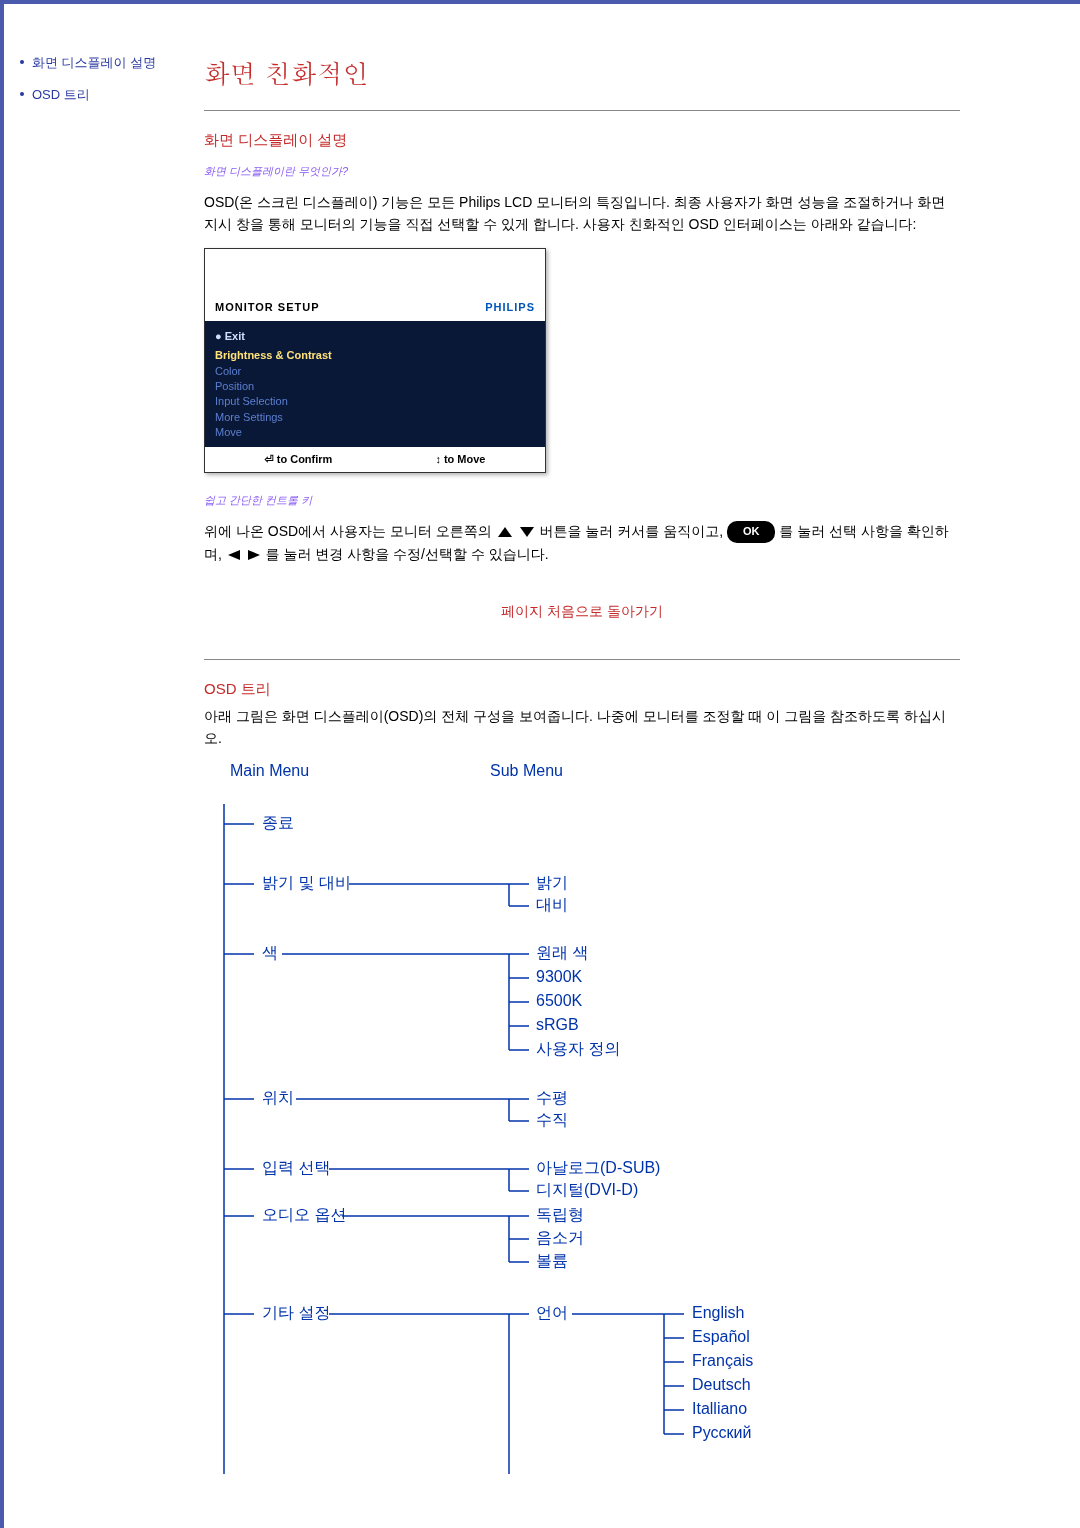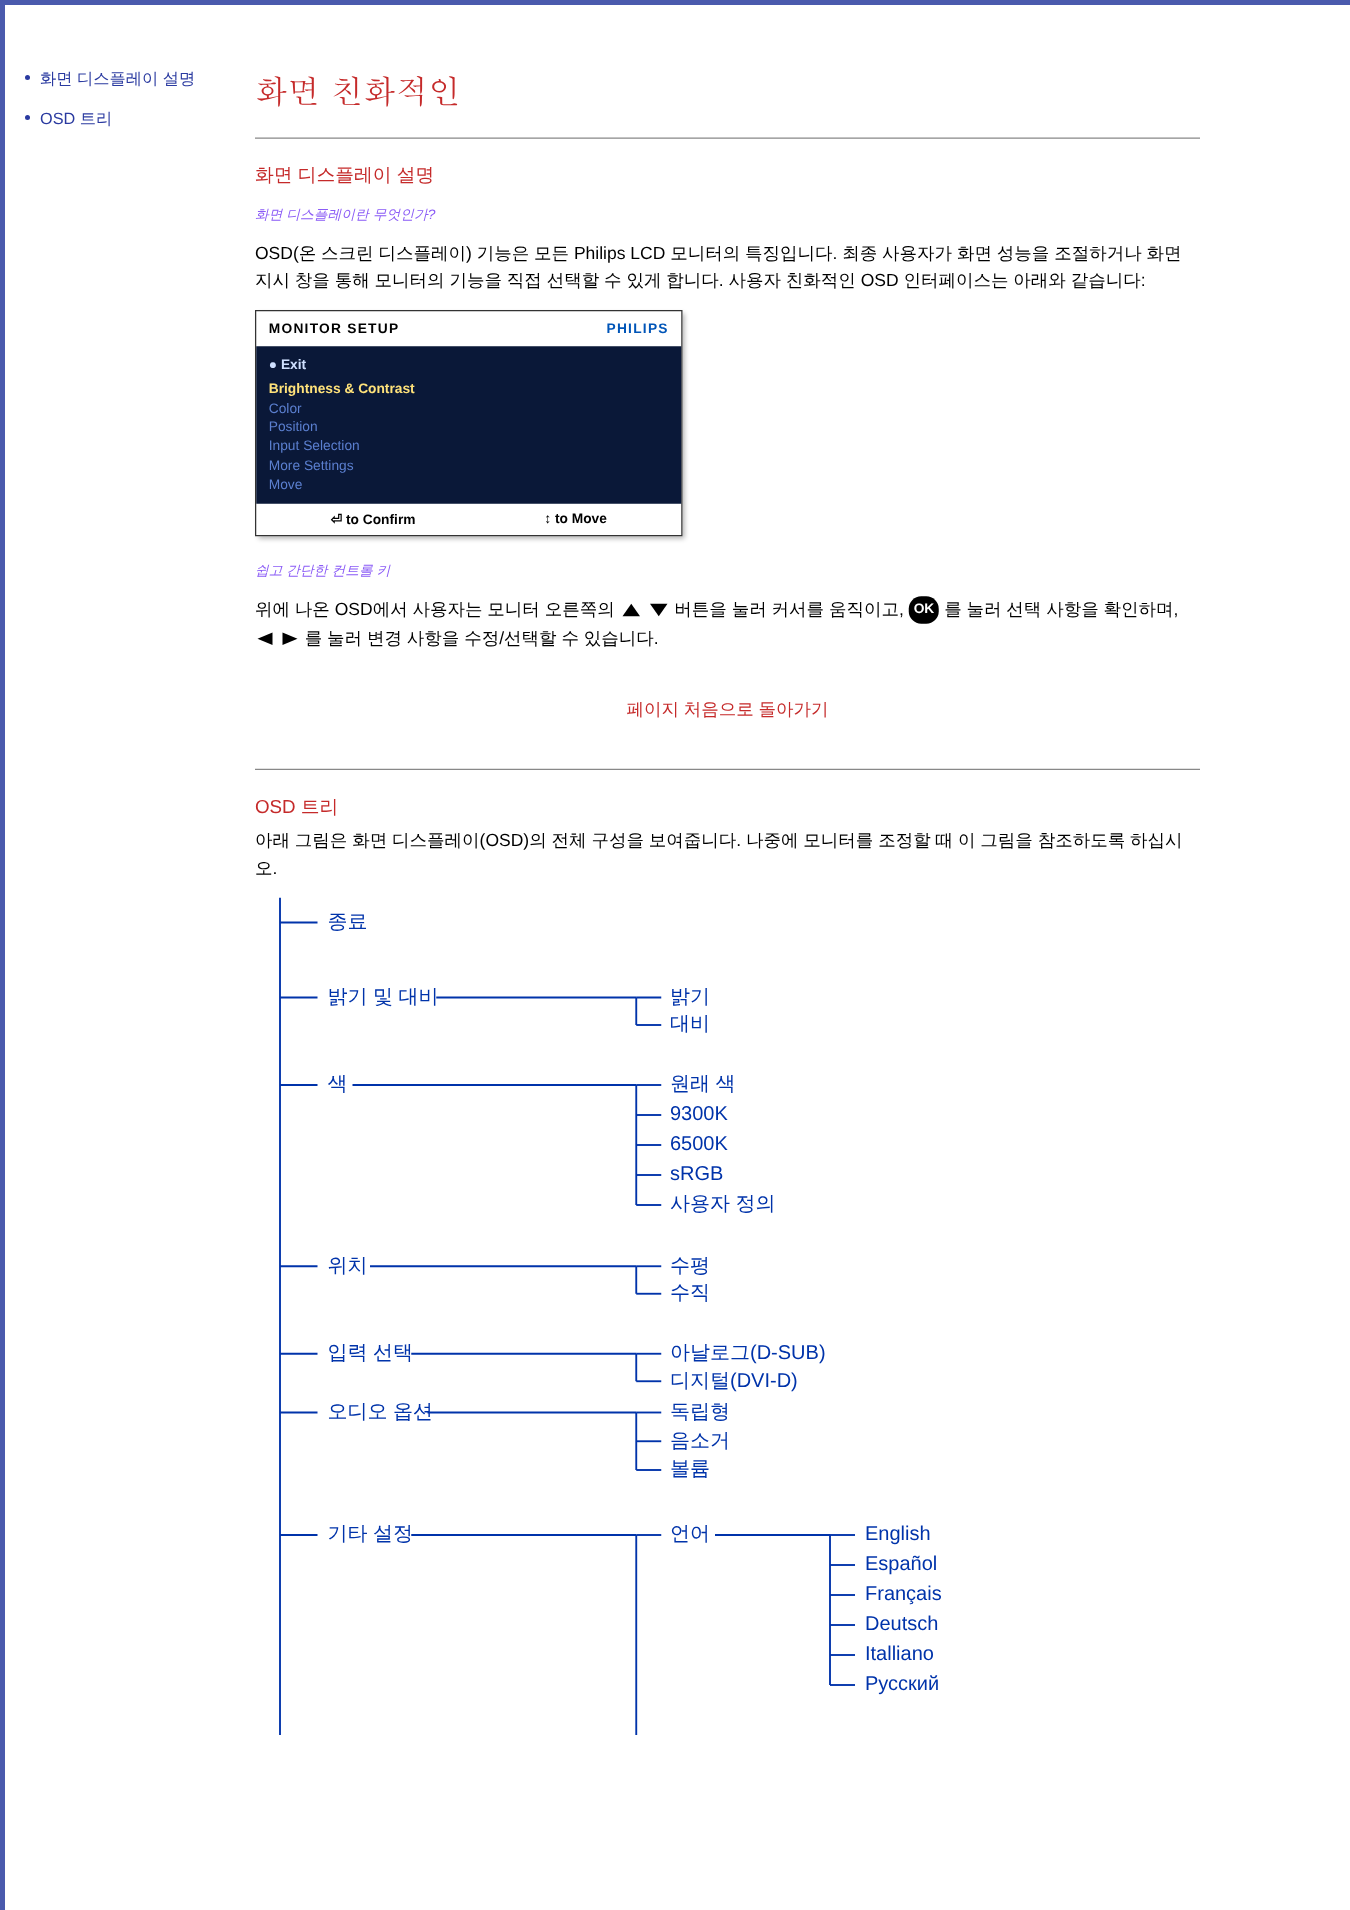--- a/index.html
+++ b/index.html
@@ -82,20 +82,21 @@
     margin: 10px 0 20px 0;
     font-size: 11px;
   }
   .osd-header {
     display: flex;
     justify-content: space-between;
     padding: 8px 10px;
     font-weight: bold;
     color: #000;
     letter-spacing: 1px;
+    margin-top: 44px;
   }
   .osd-brand {
     color: #0055b8;
     font-weight: bold;
     letter-spacing: 1px;
   }
   .osd-body {
     background: #0a1838;
     color: #5b7fcf;
     padding: 8px 28px 6px 10px;
@@ -125,21 +126,21 @@
   }
   .inline-icons svg {
     vertical-align: middle;
   }
   .ok-badge {
     display: inline-block;
     background: #000;
     color: #fff;
     font-weight: bold;
     font-size: 11px;
-    padding: 2px 4px;
+    padding: 2px 16px;
     border-radius: 10px;
     vertical-align: middle;
   }
   .back-top {
     text-align: center;
     color: #c52a2a;
     font-size: 14px;
     margin: 38px 0;
   }
   .tree-title {
@@ -241,20 +242,24 @@
         </svg>
       <span> 를 눌러 변경 사항을 수정/선택할 수 있습니다.</span>
     </div>
 
     <div class="back-top">페이지 처음으로 돌아가기</div>
     <hr class="sep">
 
     <div class="tree-title">OSD 트리</div>
     <div class="body-text">아래 그림은 화면 디스플레이(OSD)의 전체 구성을 보여줍니다. 나중에 모니터를 조정할 때 이 그림을 참조하도록 하십시오.</div>
 
+    <div class="menu-headers">
+      <div class="mh-main">Main Menu</div>
+      <div class="mh-sub">Sub Menu</div>
+    </div>
 
     <div class="tree">
       <svg class="tree-svg" width="740" height="670">
 
         <line x1="10" y1="0" x2="10" y2="670" stroke="#0033aa" stroke-width="1.5"></line>
 
         <line x1="10" y1="20" x2="40" y2="20" stroke="#0033aa" stroke-width="1.5"></line>
         <text x="48" y="20" class="node-text">종료</text>
 
         <line x1="10" y1="80" x2="40" y2="80" stroke="#0033aa" stroke-width="1.5"></line>

